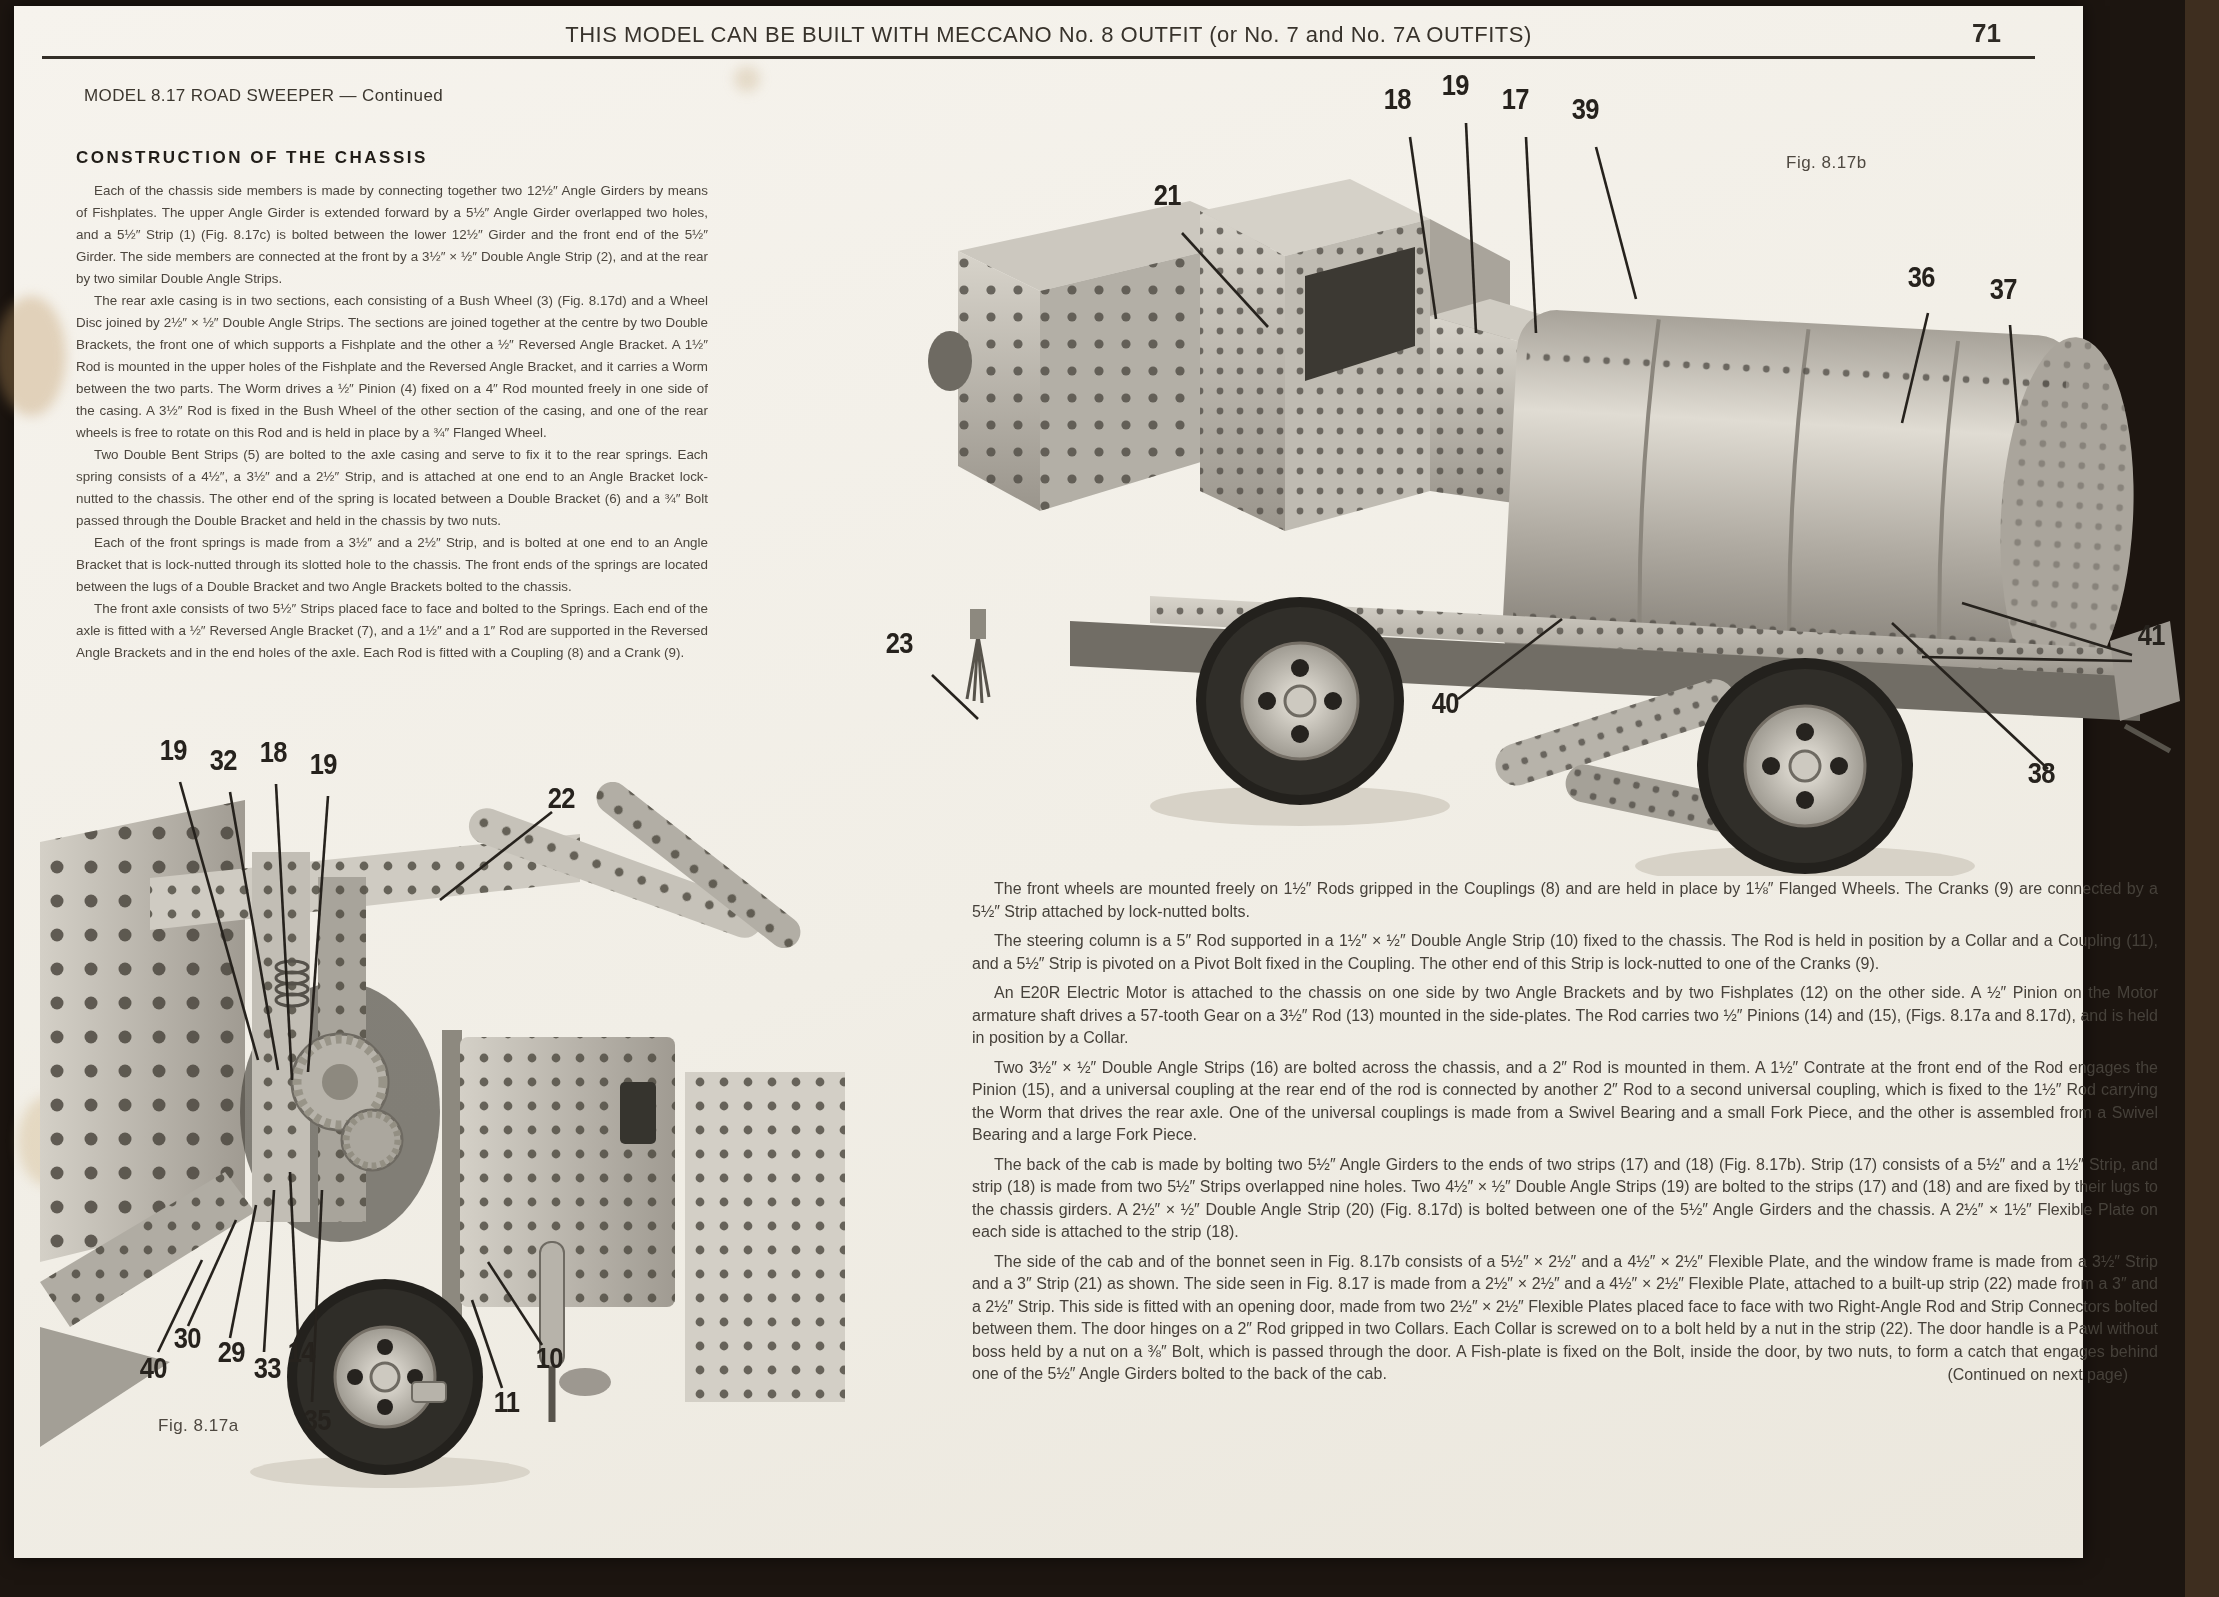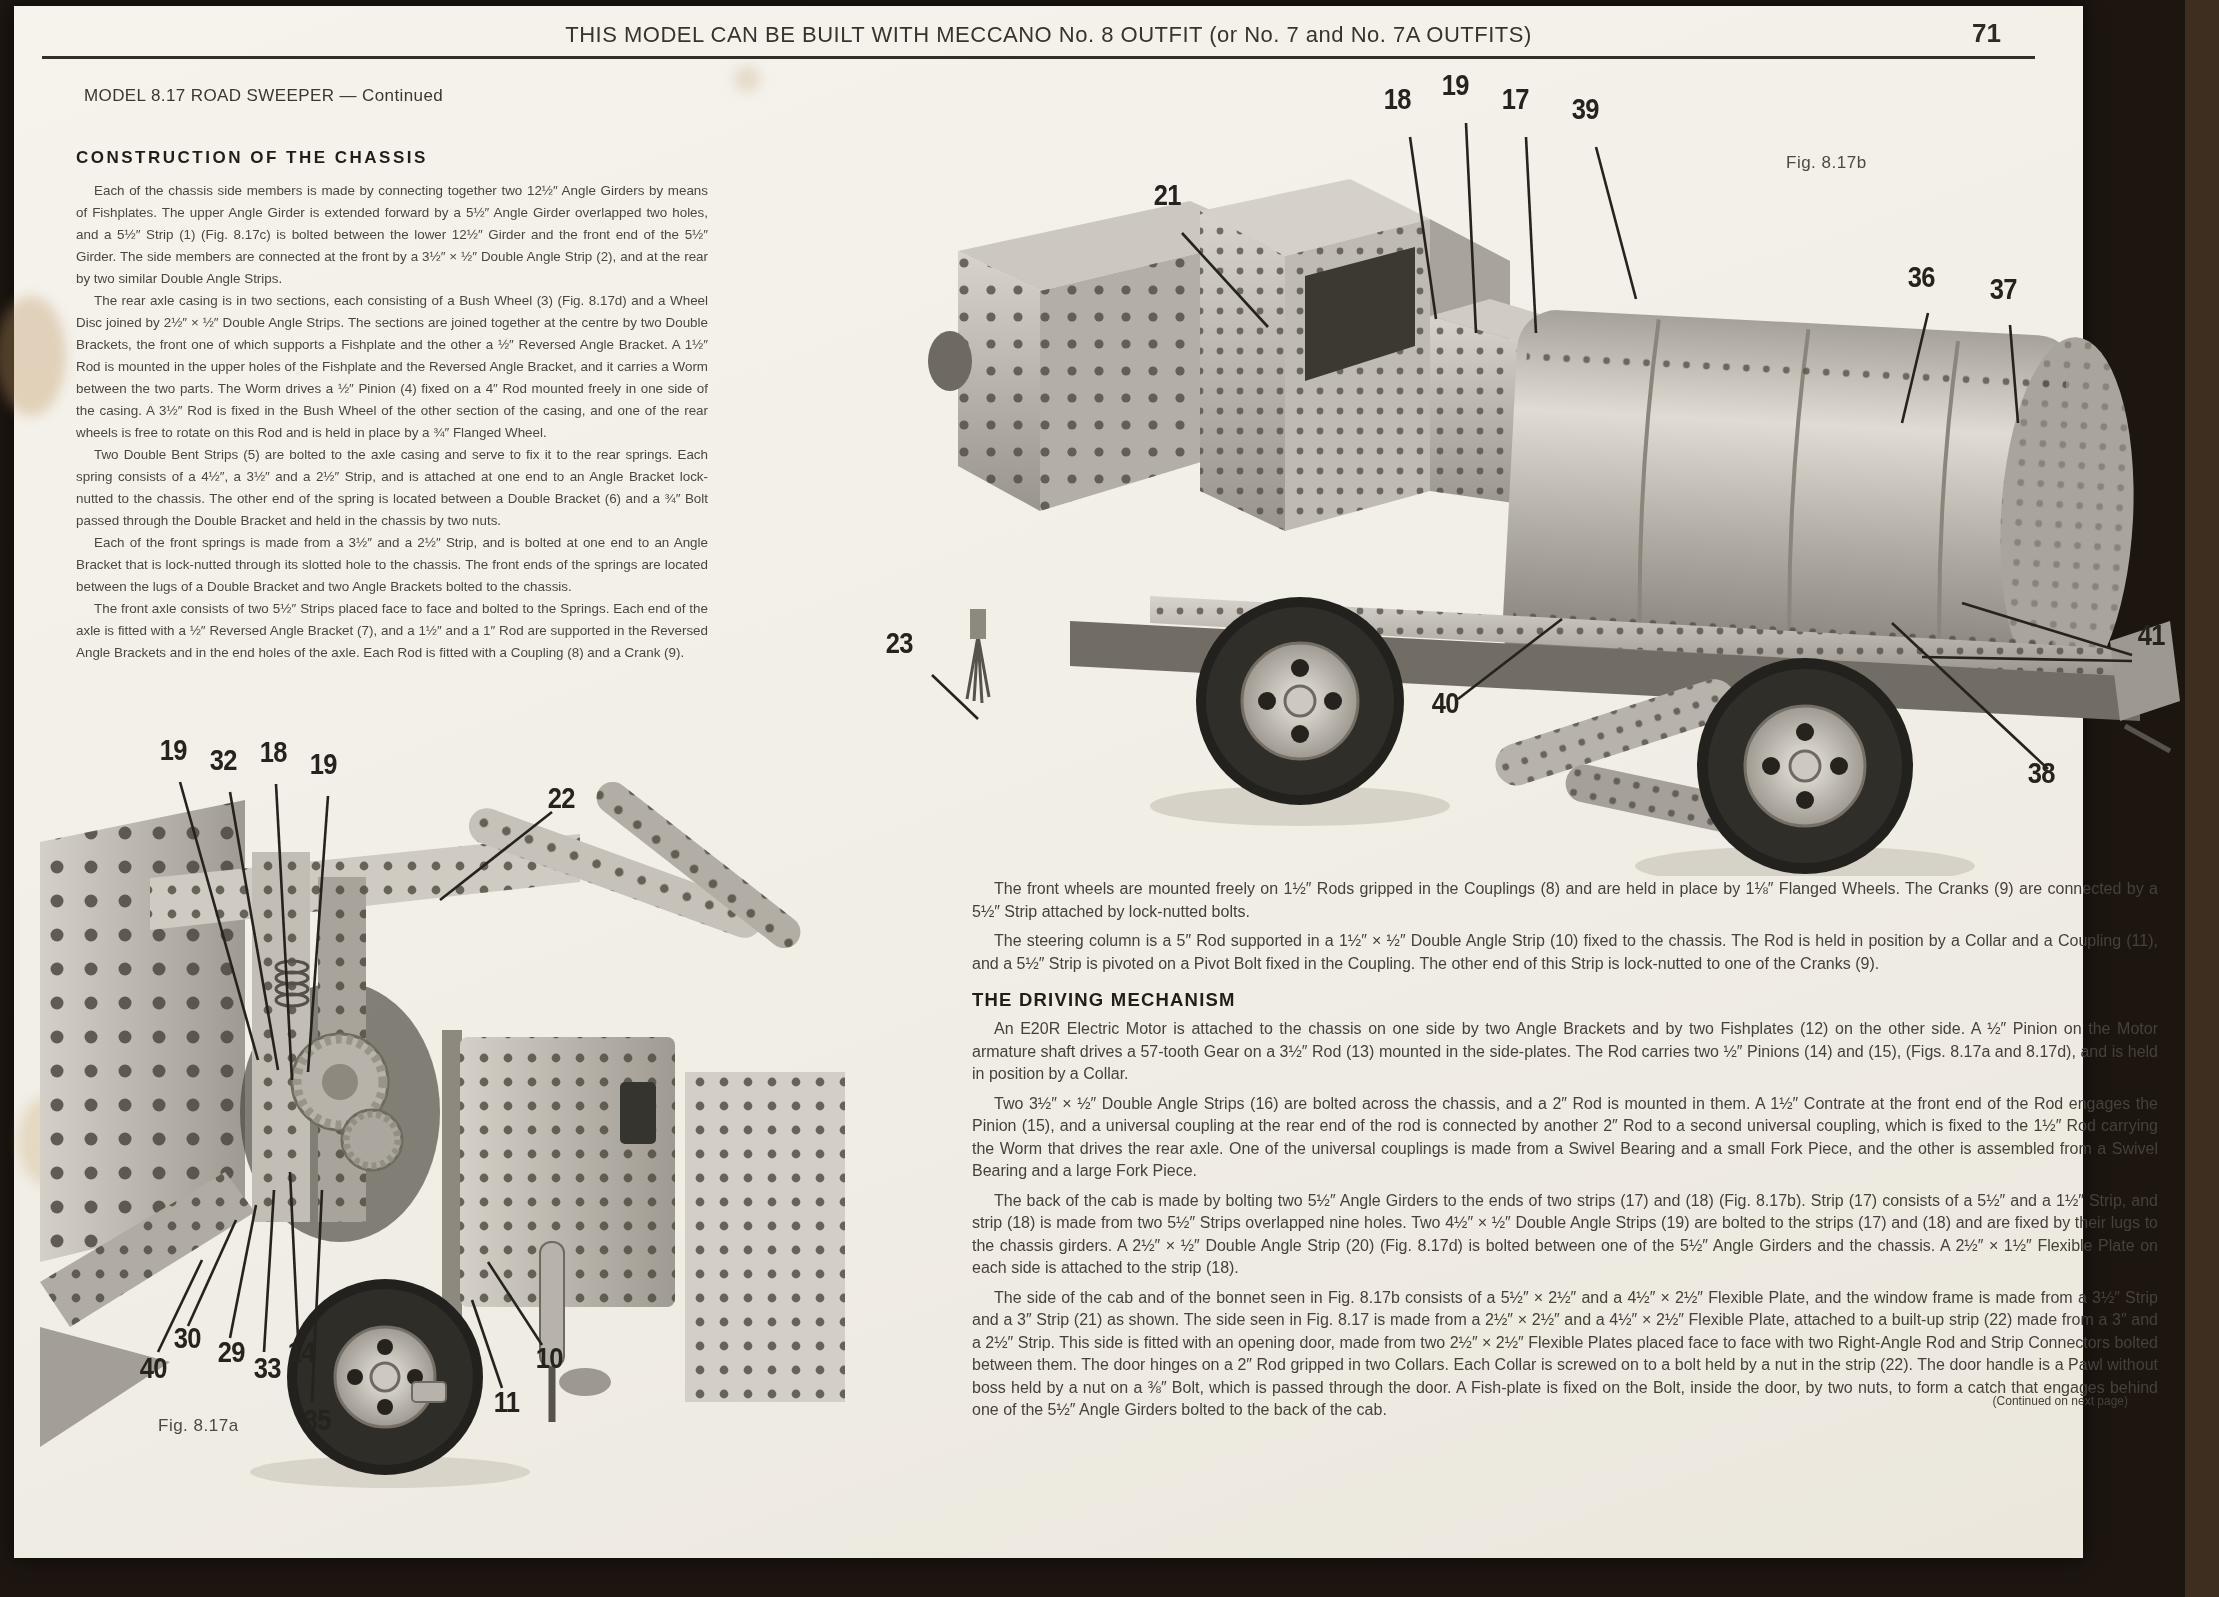--- a/index.html
+++ b/index.html
@@ -23,21 +23,21 @@
   .hdr-rule{position:absolute;left:28px;right:48px;top:50px;border-top:3px solid #332e27;}
   .model-line{position:absolute;left:70px;top:80px;font-size:17px;color:#3c372f;letter-spacing:.4px;}
 
   .colL{position:absolute;left:62px;top:142px;width:632px;color:#4c463e;}
   .colL h3{font-size:17px;font-weight:bold;letter-spacing:2.5px;color:#211d18;margin:0 0 12px 0;}
   .colL p{font-size:13.4px;line-height:22px;text-align:justify;text-indent:18px;margin:0;}
 
   .colR{position:absolute;left:958px;top:872px;width:1186px;color:#46413a;}
   .colR p{font-size:16px;line-height:22.5px;text-align:justify;text-indent:22px;margin:0 0 7px 0;}
   .colR h3{font-size:18.5px;font-weight:bold;letter-spacing:1.2px;color:#211d18;margin:14px 0 7px 0;}
-  .contnext{position:absolute;right:30px;bottom:14px;font-size:12px;color:#46413a;}
+  .contnext{position:absolute;right:30px;bottom:2px;font-size:16px;color:#46413a;}
   .lastline-wrap{position:relative;}
 
   .fig{position:absolute;}
   .fig svg.photo{position:absolute;}
   .fig svg.leads{position:absolute;left:0;top:0;pointer-events:none;}
   .co{position:absolute;font-weight:bold;font-size:29px;color:#26221d;letter-spacing:-1px;transform:scaleX(.88);}
   .figlabel{position:absolute;font-size:17px;color:#4e4840;letter-spacing:.5px;}
 </style>
 </head>
 <body>
@@ -305,21 +305,20 @@
     <div class="co" style="left:246px;top:636px;">14</div>
     <div class="co" style="left:262px;top:704px;">35</div>
     <div class="co" style="left:494px;top:642px;">10</div>
     <div class="co" style="left:452px;top:686px;">11</div>
     <div class="figlabel" style="left:118px;top:716px;">Fig. 8.17a</div>
   </div>
 
   <div class="colR">
     <p>The front wheels are mounted freely on 1½″ Rods gripped in the Couplings (8) and are held in place by 1⅛″ Flanged Wheels. The Cranks (9) are connected by a 5½″ Strip attached by lock-nutted bolts.</p>
     <p>The steering column is a 5″ Rod supported in a 1½″ × ½″ Double Angle Strip (10) fixed to the chassis. The Rod is held in position by a Collar and a Coupling (11), and a 5½″ Strip is pivoted on a Pivot Bolt fixed in the Coupling. The other end of this Strip is lock-nutted to one of the Cranks (9).</p>
-    <h3>THE DRIVING MECHANISM</h3>
     <p>An E20R Electric Motor is attached to the chassis on one side by two Angle Brackets and by two Fishplates (12) on the other side. A ½″ Pinion on the Motor armature shaft drives a 57-tooth Gear on a 3½″ Rod (13) mounted in the side-plates. The Rod carries two ½″ Pinions (14) and (15), (Figs. 8.17a and 8.17d), and is held in position by a Collar.</p>
     <p>Two 3½″ × ½″ Double Angle Strips (16) are bolted across the chassis, and a 2″ Rod is mounted in them. A 1½″ Contrate at the front end of the Rod engages the Pinion (15), and a universal coupling at the rear end of the rod is connected by another 2″ Rod to a second universal coupling, which is fixed to the 1½″ Rod carrying the Worm that drives the rear axle. One of the universal couplings is made from a Swivel Bearing and a small Fork Piece, and the other is assembled from a Swivel Bearing and a large Fork Piece.</p>
     <p>The back of the cab is made by bolting two 5½″ Angle Girders to the ends of two strips (17) and (18) (Fig. 8.17b). Strip (17) consists of a 5½″ and a 1½″ Strip, and strip (18) is made from two 5½″ Strips overlapped nine holes. Two 4½″ × ½″ Double Angle Strips (19) are bolted to the strips (17) and (18) and are fixed by their lugs to the chassis girders. A 2½″ × ½″ Double Angle Strip (20) (Fig. 8.17d) is bolted between one of the 5½″ Angle Girders and the chassis. A 2½″ × 1½″ Flexible Plate on each side is attached to the strip (18).</p>
     <div class="lastline-wrap">
       <p>The side of the cab and of the bonnet seen in Fig. 8.17b consists of a 5½″ × 2½″ and a 4½″ × 2½″ Flexible Plate, and the window frame is made from a 3½″ Strip and a 3″ Strip (21) as shown. The side seen in Fig. 8.17 is made from a 2½″ × 2½″ and a 4½″ × 2½″ Flexible Plate, attached to a built-up strip (22) made from a 3″ and a 2½″ Strip. This side is fitted with an opening door, made from two 2½″ × 2½″ Flexible Plates placed face to face with two Right-Angle Rod and Strip Connectors bolted between them. The door hinges on a 2″ Rod gripped in two Collars. Each Collar is screwed on to a bolt held by a nut in the strip (22). The door handle is a Pawl without boss held by a nut on a ⅜″ Bolt, which is passed through the door. A Fish-plate is fixed on the Bolt, inside the door, by two nuts, to form a catch that engages behind one of the 5½″ Angle Girders bolted to the back of the cab.</p>
       <span class="contnext">(Continued on next page)</span>
     </div>
   </div>
 
 </div>

